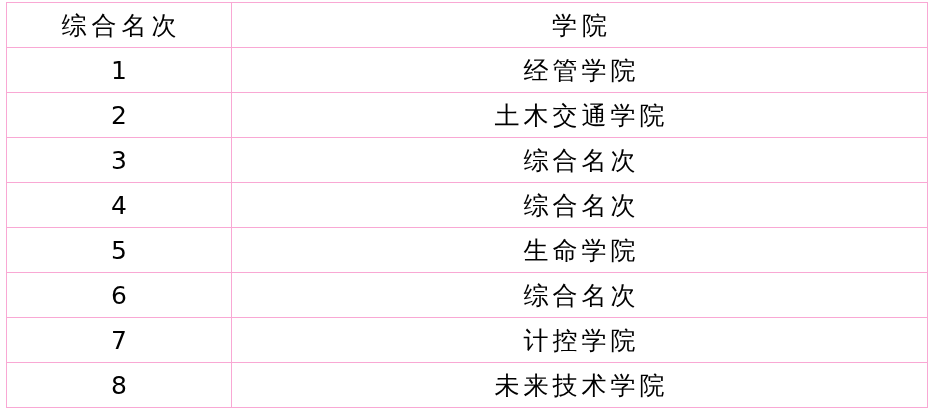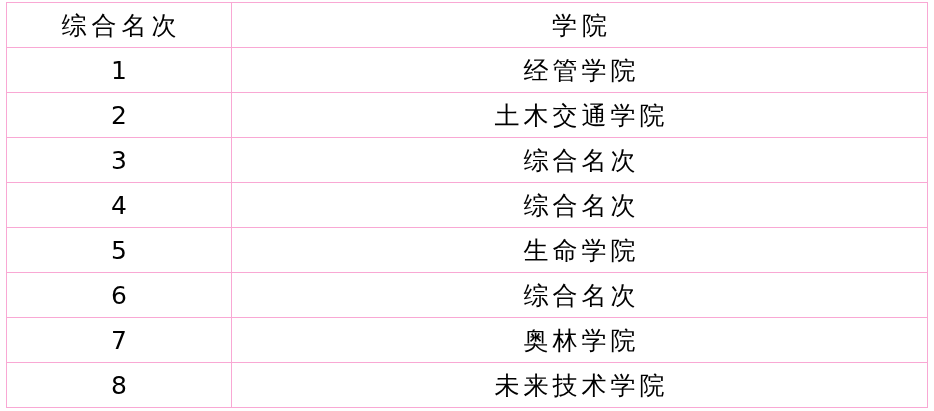--- a/index.html
+++ b/index.html
@@ -94,21 +94,21 @@
       <tr class="data-row">
         <td class="rank-cell">5</td>
         <td class="college-cell">生命学院</td>
       </tr>
       <tr class="data-row">
         <td class="rank-cell">6</td>
         <td class="college-cell">综合名次</td>
       </tr>
       <tr class="data-row">
         <td class="rank-cell">7</td>
-        <td class="college-cell">奥林学院</td>
+        <td class="college-cell">计控学院</td>
       </tr>
       <tr class="data-row">
         <td class="rank-cell">8</td>
         <td class="college-cell">未来技术学院</td>
       </tr>
     </tbody>
   </table>
 </div>
 
 </body></html>

